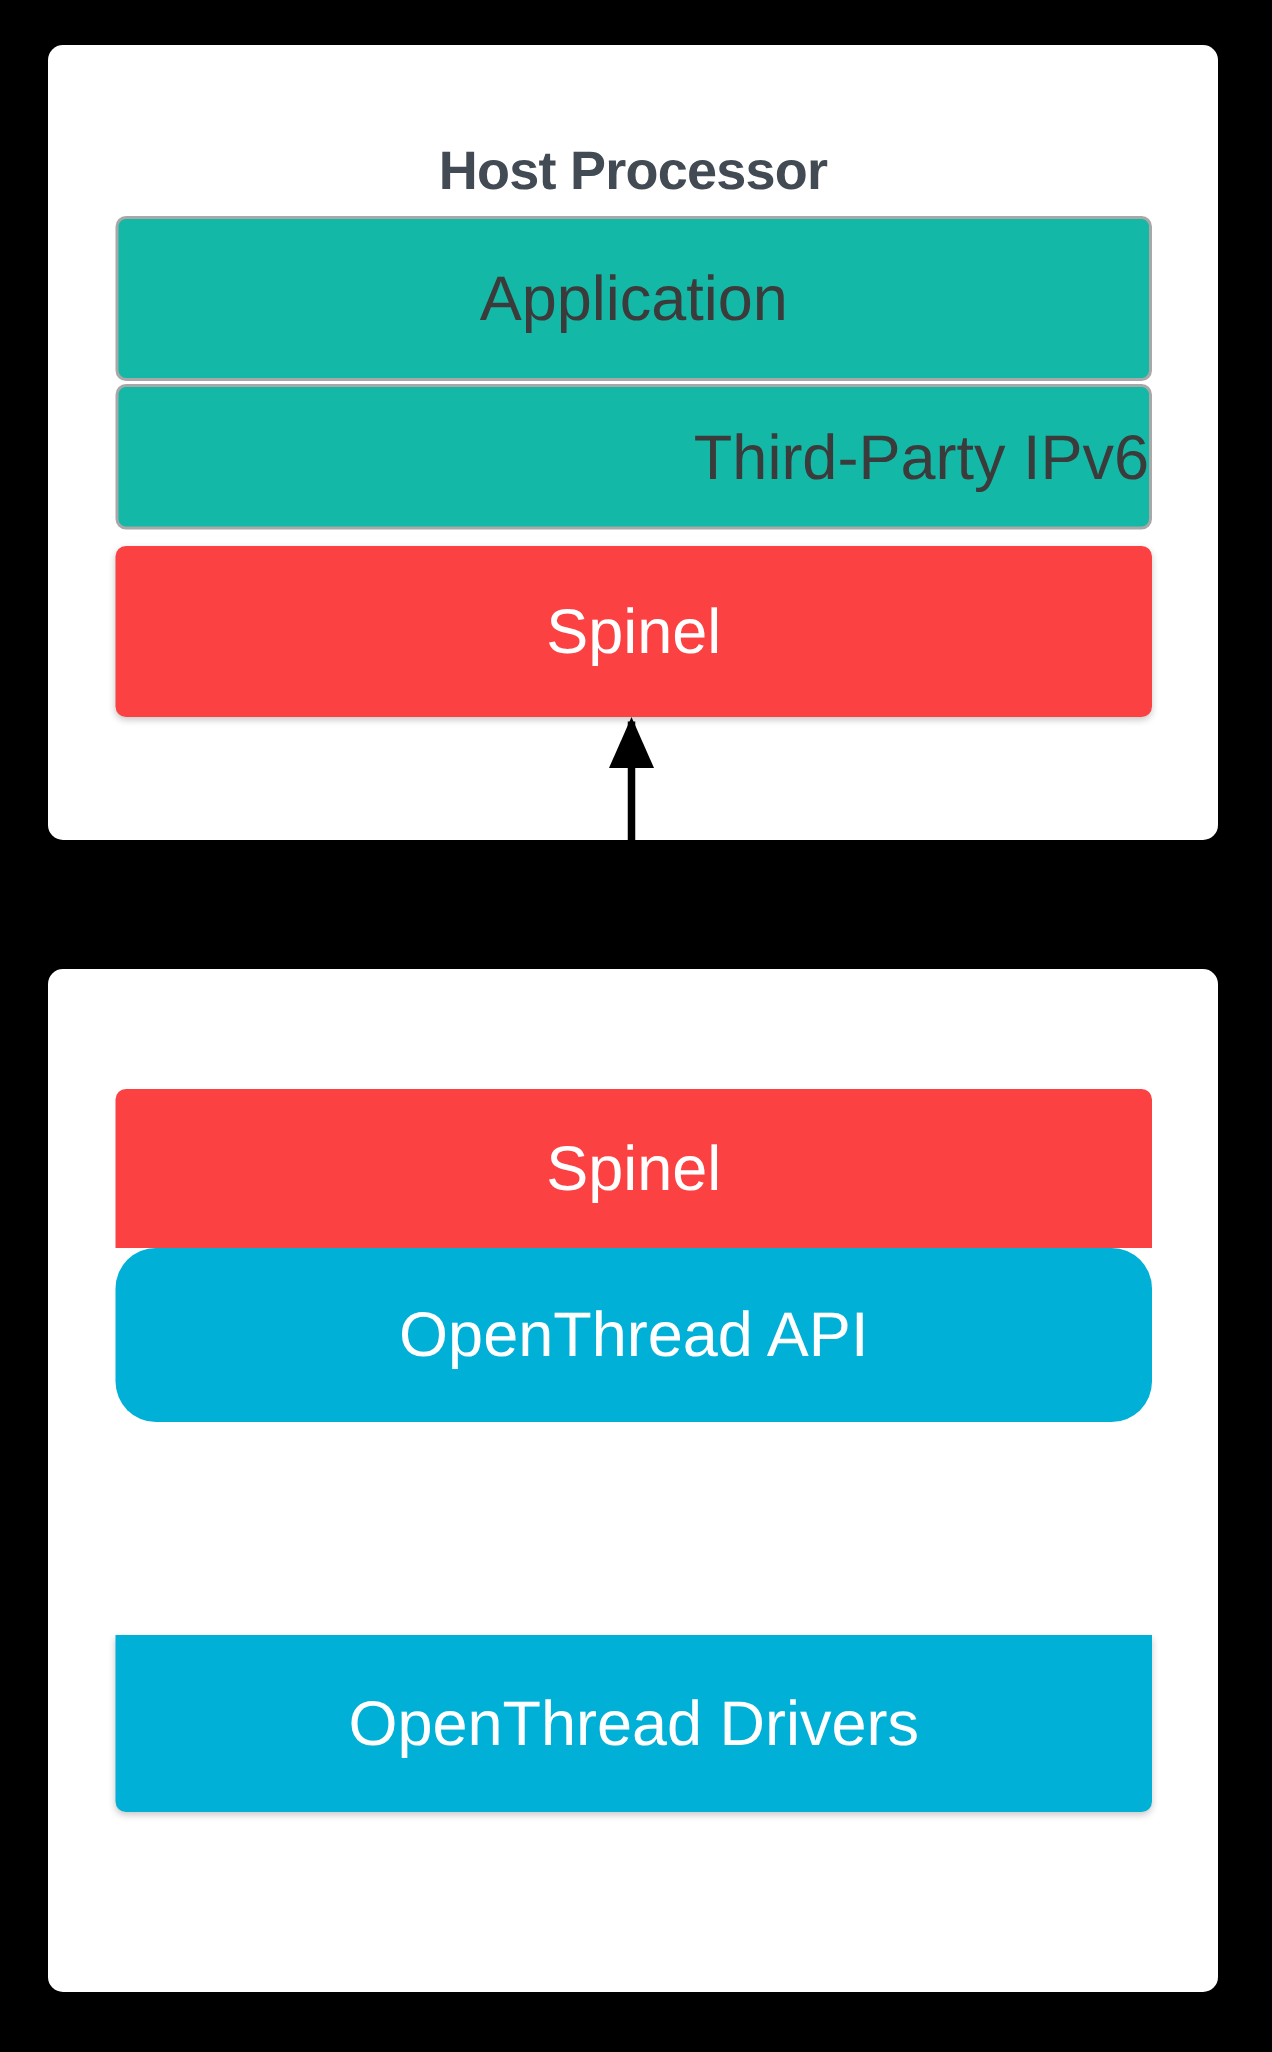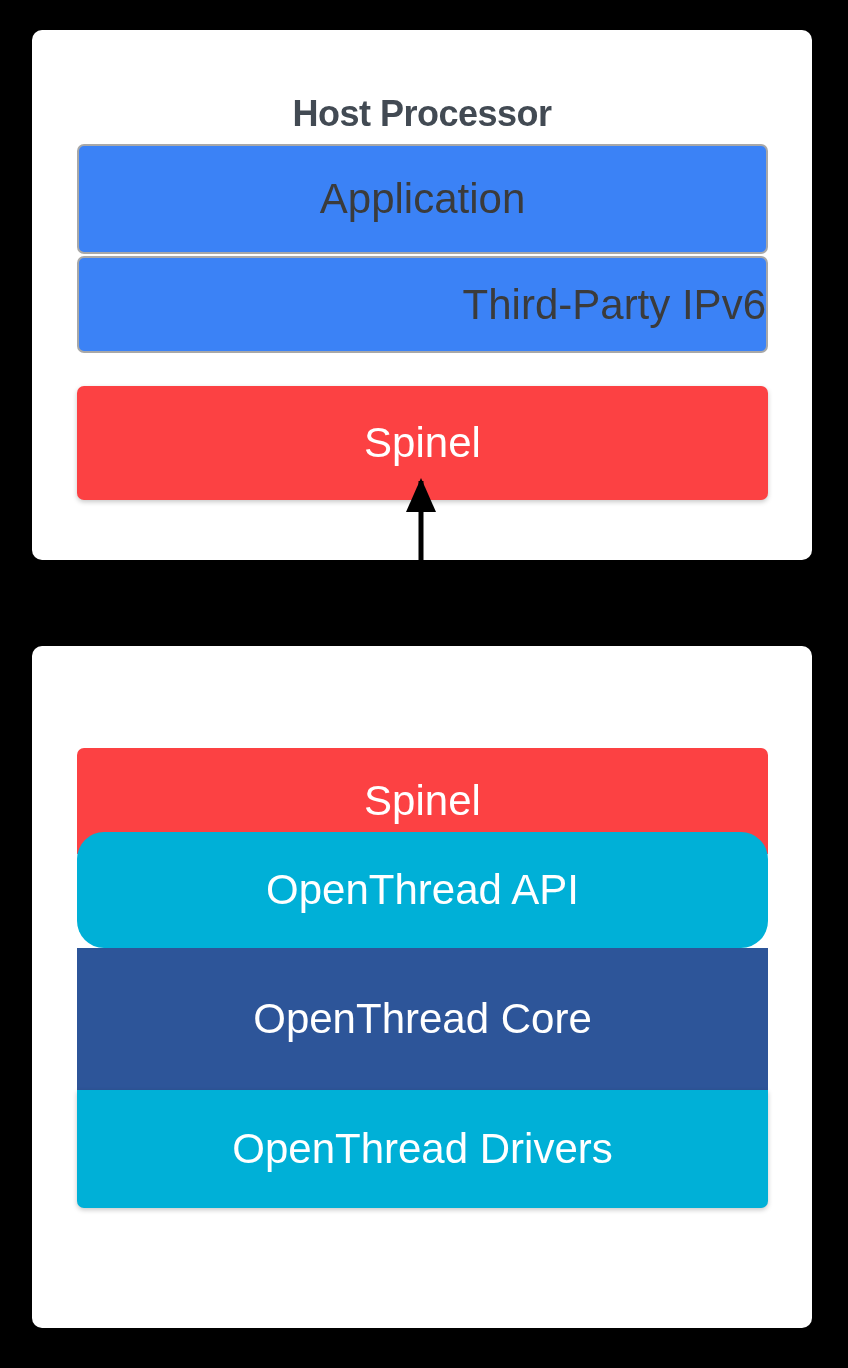--- a/index.html
+++ b/index.html
@@ -68,30 +68,30 @@
     width: 691px;
     box-sizing: border-box;
     display: flex;
     align-items: center;
     justify-content: center;
     font-size: 42px;
     line-height: 1;
     white-space: nowrap;
   }
   .layer-gray {
-    background: #3b82f6;
+    background: #14b8a6;
     border: 2px solid #a8a8a8;
     border-radius: 7px;
     color: #3b3b3b;
   }
   .layer-solid {
     border: none;
     color: #ffffff;
   }
-  .layer-red    { background: #fc4143; margin-top: 22px; }
+  .layer-red    { background: #fc4143; }
   .layer-cyan   { background: #00b0d7; }
   .layer-navy   { background: #2d5599; }
 
   
   .round-top    { border-top-left-radius: 7px;    border-top-right-radius: 7px; }
   .round-bottom { border-bottom-left-radius: 7px; border-bottom-right-radius: 7px; }
 
   .shadow-soft { box-shadow: 0 2px 5px rgba(0,0,0,0.22); }
 
   
@@ -150,21 +150,18 @@
   </div>
 
   <div class="layer layer-solid layer-red round-top" id="layer-spinel-soc">
     <span>Spinel</span>
   </div>
 
   <div class="layer layer-solid layer-cyan" id="layer-ot-api">
     <span>OpenThread API</span>
   </div>
 
-  <div class="layer layer-solid layer-navy" id="layer-ot-core">
-    <span>OpenThread Core</span>
-  </div>
 
   <div class="layer layer-solid layer-cyan round-bottom shadow-soft" id="layer-ot-drivers">
     <span>OpenThread Drivers</span>
   </div>
 
 </div>
 
 </body></html>

